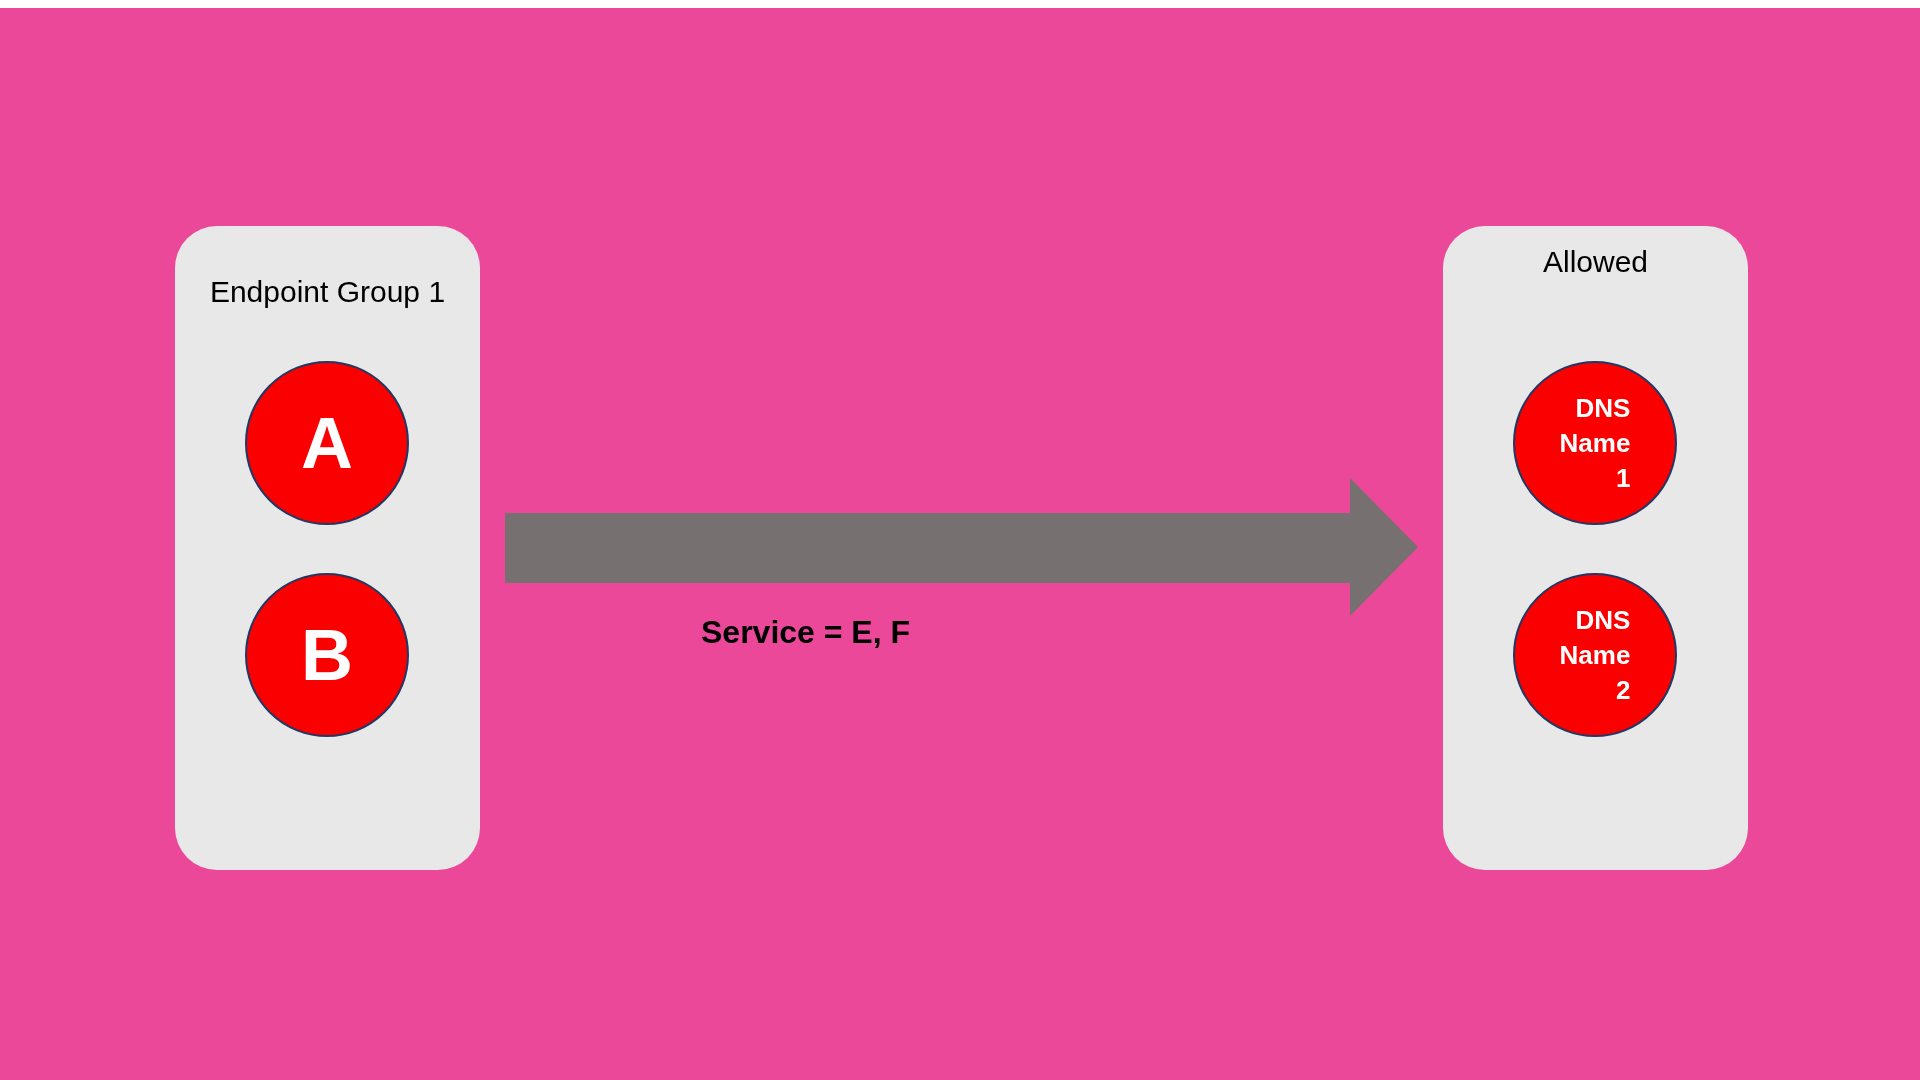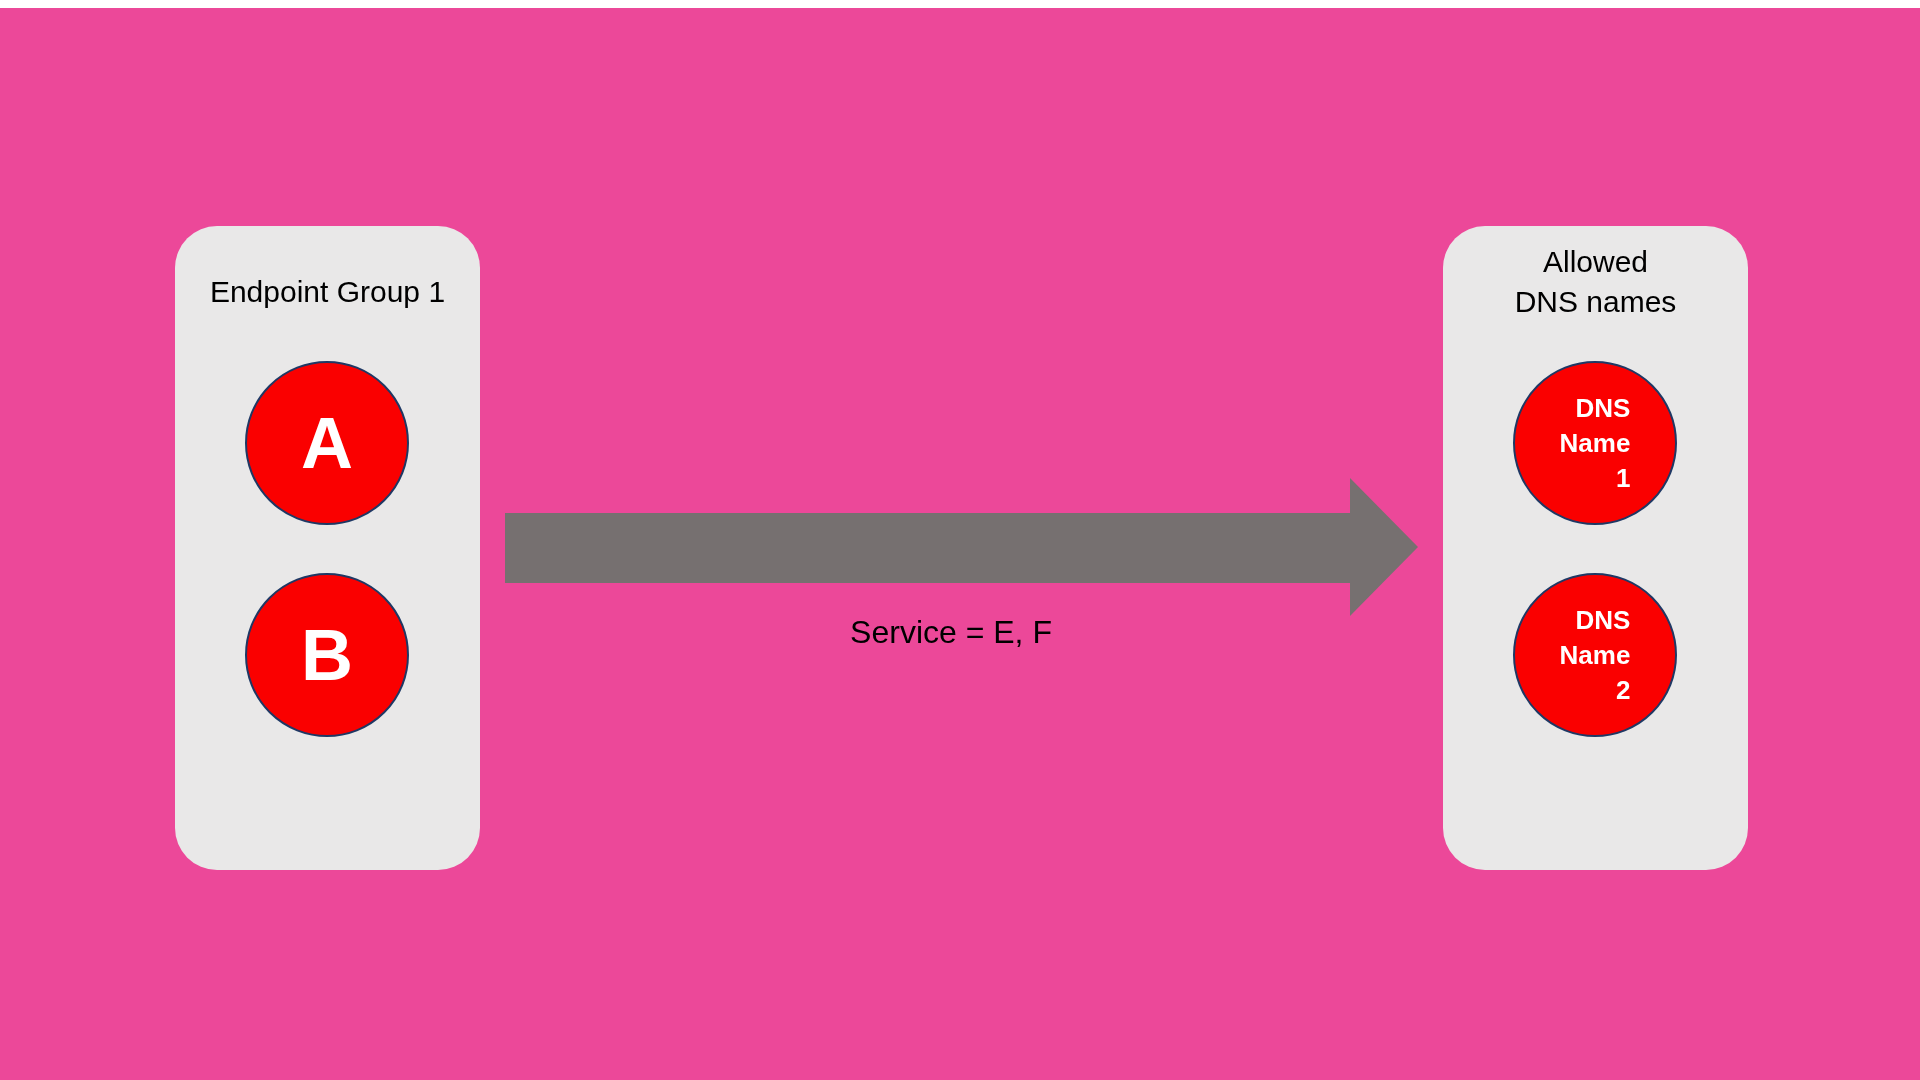--- a/index.html
+++ b/index.html
@@ -107,25 +107,24 @@
     justify-content: center;
     color: #ffffff;
     font-size: 32px;
     font-weight: 400;
   }
   #service-caption {
     position: absolute;
     left: 701px;
     top: 604px;
     width: 500px;
-    text-align: center;
     color: #000000;
     font-size: 32px;
     line-height: 40px;
-    font-weight: 400;
+    font-weight: 700;
   }
 </style>
 </head>
 <body>
 
 <div id="canvas">
 
   <div id="left-box" class="group-box">
     <div class="group-title">Endpoint Group 1</div>
     <div class="node top">
@@ -139,21 +138,20 @@
   <div id="arrow">
     <div id="arrow-shaft"></div>
     <div id="arrow-head"></div>
   </div>
 
   <div id="service-caption">Service = E, F</div>
 
   <div id="right-box" class="group-box">
     <div class="group-title">
       <div>Allowed</div>
-      <div>DNS names</div>
     </div>
     <div class="node top">
       <div class="node-lines">
         <div>DNS</div>
         <div>Name</div>
         <div>1</div>
       </div>
     </div>
     <div class="node bottom">
       <div class="node-lines">

